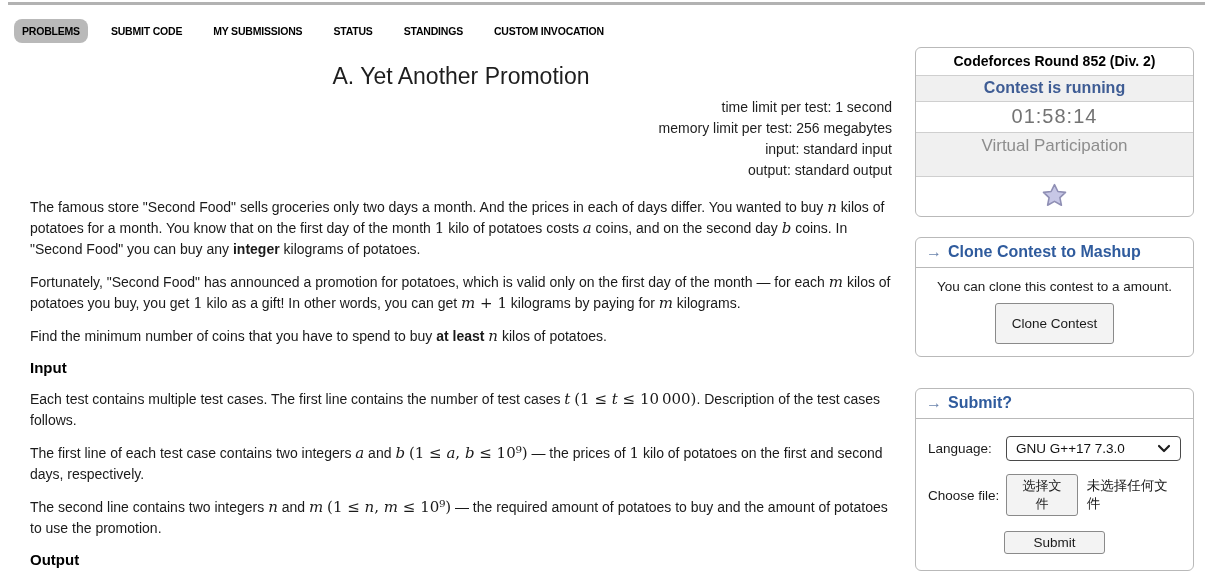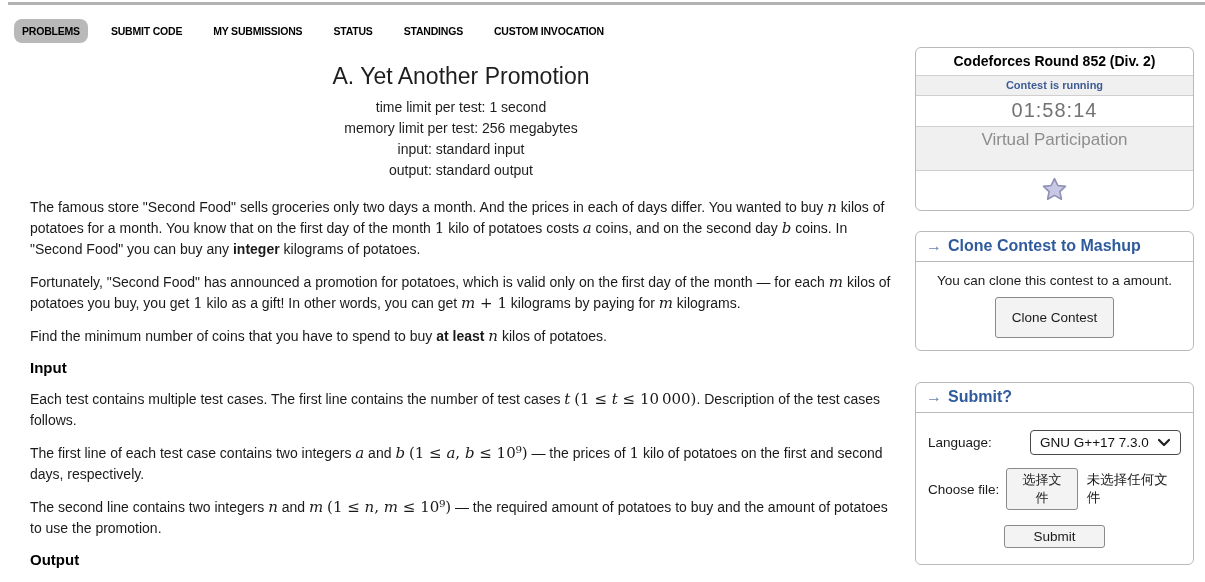--- a/index.html
+++ b/index.html
@@ -20,39 +20,39 @@
   .tab {
     font-size: 10.5px; font-weight: bold; letter-spacing: -0.2px;
     color: #000; padding: 6px 8px; border-radius: 8px;
     text-transform: uppercase; text-decoration: none; cursor: pointer; white-space: nowrap;
   }
   .tab.active { background: #b9b9b9; }
 
   
   .content { position: absolute; left: 30px; top: 0; width: 862px; }
   .problem-title { margin-top: 64px; text-align: center; font-size: 23px; line-height: 24px; font-weight: 400; color: #1e1e1e; }
-  .meta { margin-top: 9px; text-align: center; font-size: 14px; line-height: 21px; color: #1e1e1e; }
+  .meta { margin-top: 9px; text-align: right; font-size: 14px; line-height: 21px; color: #1e1e1e; }
   .content p { font-size: 14px; line-height: 21px; margin: 12px 0; color: #1a1a1a; }
   .content p.first { margin-top: 16px; }
   .sec-head { font-size: 15px; line-height: 18px; font-weight: bold; color: #000; margin: 12px 0 3px; }
   .math { font-family: "DejaVu Serif", "Liberation Serif", serif; font-size: 15px; }
   .math i { font-style: italic; }
   b { font-weight: bold; }
 
   
   .sidebar { position: absolute; left: 915px; top: 47px; width: 279px; }
   .box { border: 1px solid #b9b9b9; border-radius: 6px; background: #fff; overflow: hidden; }
   .box1 { margin-bottom: 20px; }
   .box2 { margin-bottom: 31px; }
 
   .row { text-align: center; border-bottom: 1px solid #cfcfcf; }
   .row:last-child { border-bottom: none; }
   .row-title { padding: 4px 6px 5px; }
   .row-title a { font-size: 14px; font-weight: bold; color: #000; cursor: pointer; }
-  .row-status { background: #f0f0f0; padding: 3px 0 4px; font-size: 11px; font-weight: bold; color: #3e5c94; }
+  .row-status { background: #f0f0f0; padding: 3px 0 4px; font-size: 16px; font-weight: bold; color: #3e5c94; }
   .row-timer { padding: 3px 0 4px; font-size: 20px; color: #737373; letter-spacing: 1px; }
   .row-virtual { background: #f0f0f0; padding: 3px 0 20px; font-size: 17px; color: #8d8d8d; }
   .row-star { padding: 5px 0 4px; }
   .star-btn { display: inline-block; cursor: pointer; line-height: 0; }
 
   .box-head { padding: 5px 10px 6px; border-bottom: 1px solid #b9b9b9; font-size: 16px; font-weight: bold; color: #2f5b9d; }
   .box-head .arrow { color: #6b84ad; font-weight: normal; margin-right: 6px; }
   .box-body { padding: 0 12px; }
 
   .clone-text { text-align: center; font-size: 13.5px; color: #1a1a1a; margin-top: 11px; }
@@ -63,21 +63,21 @@
   }
   .btn-row { text-align: center; margin: 9px 0 12px; }
 
   .form-row { display: flex; align-items: center; margin-top: 17px; }
   .form-row.file-row { margin-top: 13px; align-items: center; }
   .form-label { width: 78px; flex: 0 0 78px; font-size: 13.5px; color: #1a1a1a; line-height: 17px; }
   .form-label.narrow { width: 62px; flex: 0 0 78px; }
   .select {
     flex: 1; height: 25px; border: 1.5px solid #4a4a4a; border-radius: 4px; background: #fff;
     display: flex; align-items: center; justify-content: space-between; padding: 0 9px;
-    font-size: 13.5px; color: #111; cursor: pointer; margin-left: 24px;
+    font-size: 13.5px; color: #111; cursor: pointer;
   }
   .file-btn { padding: 2px 9px; font-size: 13px; border-radius: 3px; }
   .file-status { font-size: 13.5px; margin-left: 9px; color: #1a1a1a; }
   .submit-row { text-align: center; margin: 15px 0 16px; }
   .submit-btn { padding: 3px 28px; }
 </style>
 </head>
 <body>
 
 <div class="top-rule"></div>

